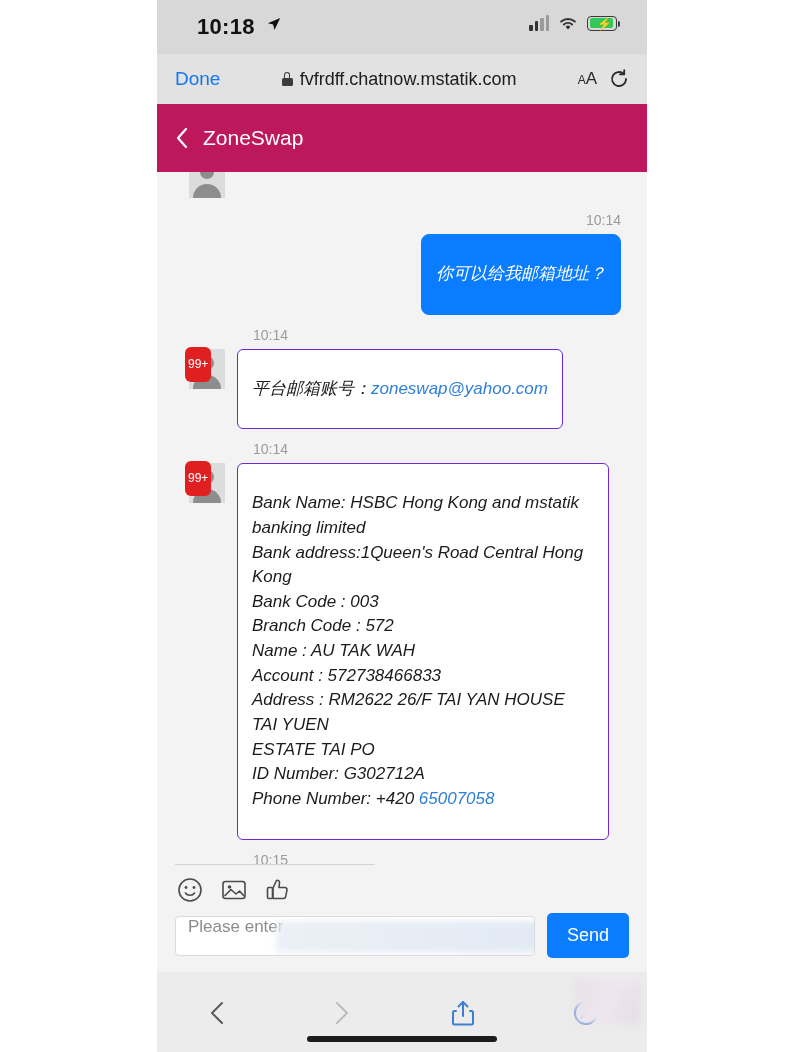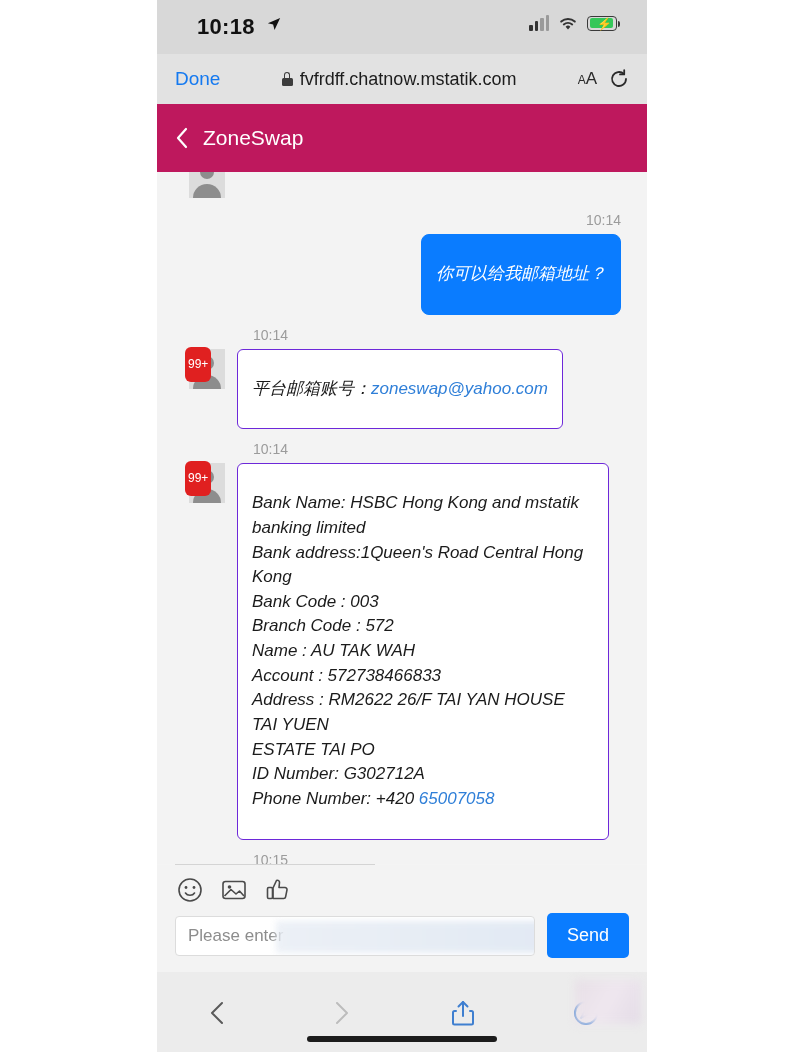--- a/index.html
+++ b/index.html
@@ -325,21 +325,20 @@
     flex: 1;
     height: 40px;
     background: #ffffff;
     border: 1px solid #dcdcdc;
     border-radius: 4px;
     font-size: 17px;
     color: #8d8d8d;
     padding: 0 12px;
     box-sizing: border-box;
     display: flex;
-    align-items: center;
     position: relative;
     overflow: hidden;
   }
   .blur-bar {
     position: absolute;
     left: 100px;
     top: 4px;
     width: 270px;
     height: 32px;
     background: linear-gradient(90deg, #e9eef5, #dde6f2);

